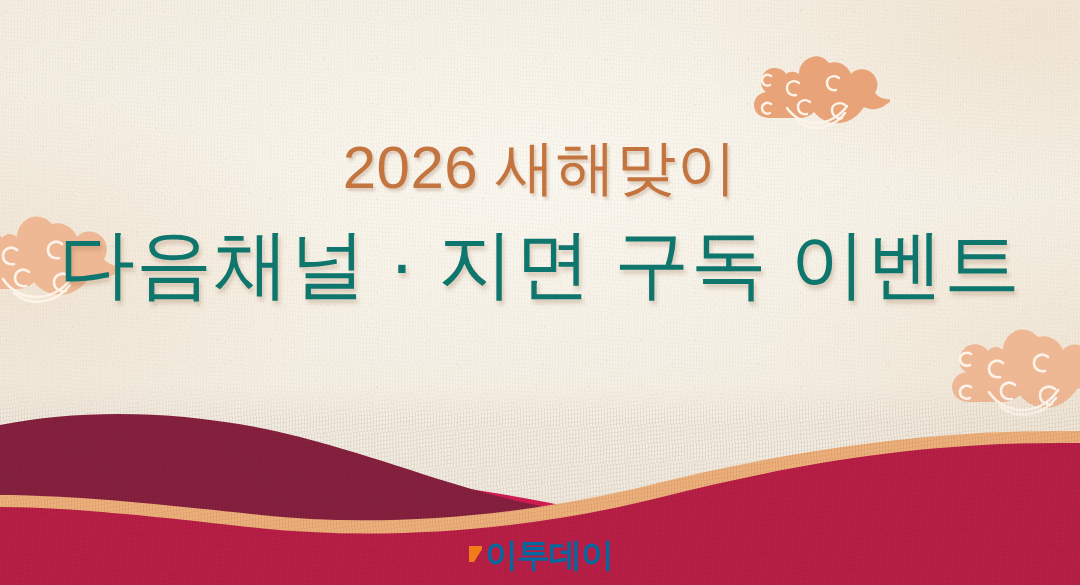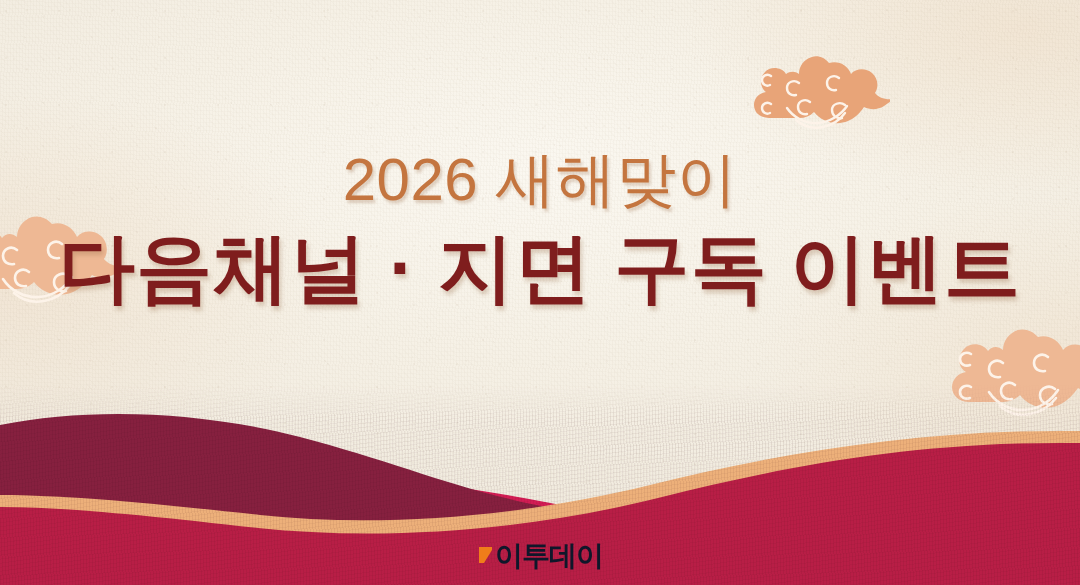--- a/index.html
+++ b/index.html
@@ -60,40 +60,40 @@
   .cloud svg { display: block; width: 100%; height: 100%; }
 
   #cloud-top-right { left: 740px; top: 50px;  width: 150px; height: 82px; }
   #cloud-left      { left: -48px; top: 212px; width: 168px; height: 96px; }
   #cloud-bottom-right { left: 938px; top: 325px; width: 168px; height: 96px; }
 
   
   .headline {
     position: absolute;
     left: 0; right: 0;
-    top: 148px;
+    top: 136px;
     text-align: center;
     pointer-events: none;
   }
   .title-line1 {
     display: block;
     font-size: 60px;
     line-height: 1.08;
     font-weight: 400;
     color: #c4753f;
     letter-spacing: .5px;
     text-shadow: 2px 3px 3px rgba(150,105,70,.28);
   }
   .title-line2 {
     display: block;
-    margin-top: 14px;
+    margin-top: 22px;
     font-size: 76px;
     line-height: 1.08;
-    font-weight: 700;
-    color: #7f1d1d;
+    font-weight: 400;
+    color: #0f766e;
     letter-spacing: 1px;
     text-shadow: 2px 4px 4px rgba(150,105,70,.30);
   }
   .event-period {
     display: block;
     margin-top: 34px;
     font-size: 25px;
     font-weight: 400;
     color: #d9a178;
     letter-spacing: .2px;
@@ -129,23 +129,23 @@
     position: absolute;
     left: 0; right: 0;
     bottom: 14px;
     display: flex;
     align-items: center;
     justify-content: center;
     gap: 2px;
   }
   #logo-mark { display: block; }
   .logo-text {
-    font-size: 28px;
+    font-size: 33px;
     font-weight: 700;
-    color: #0f172a;
+    color: #0369a1;
     letter-spacing: -1px;
     line-height: 1;
   }
 </style>
 </head>
 <body>
 
 <div id="banner">
 
   <div class="bg-base"></div>

